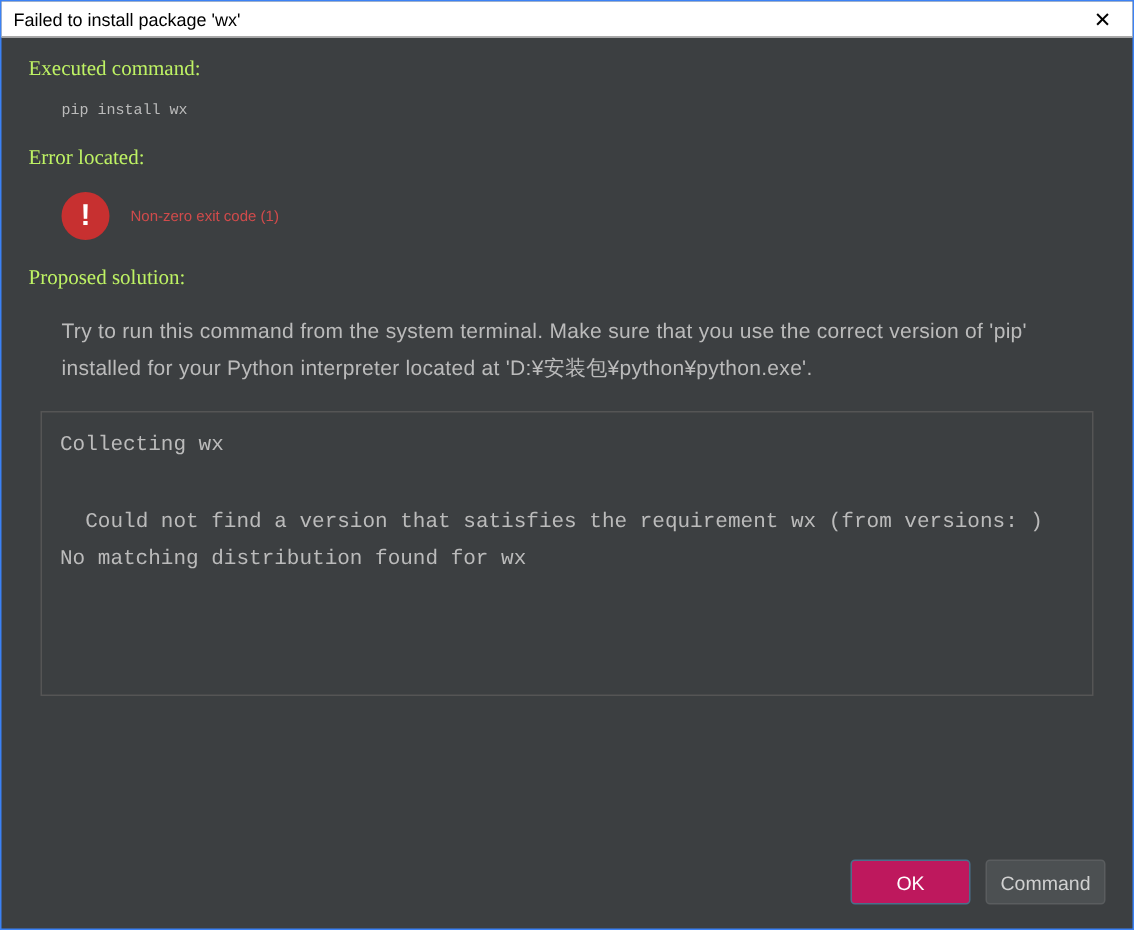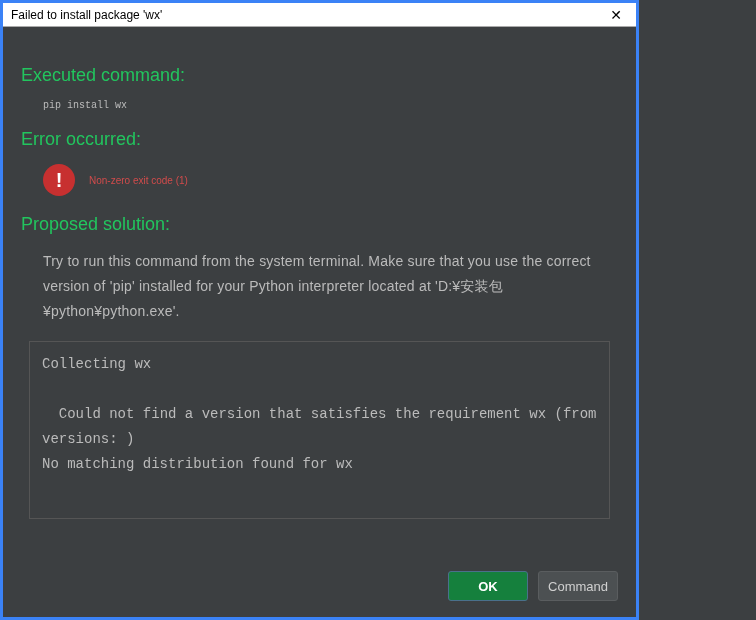--- a/index.html
+++ b/index.html
@@ -8,27 +8,26 @@
       box-sizing: border-box;
     }
     body {
       font-family: "Segoe UI", Arial, sans-serif;
       background: #3c3f41;
       width: 756px;
       height: 620px;
       overflow: hidden;
     }
     .window {
-      width: 639px;
+      width: 756px;
       height: 620px;
       background: #3c3f41;
-      border: 3px solid #3b82f6;
+      border: 1px solid #3b82f6;
       display: flex;
       flex-direction: column;
-      gap: 24px;
     }
     .titlebar {
       height: 24px;
       background: #ffffff;
       display: flex;
       align-items: center;
       justify-content: space-between;
       padding: 0 4px 0 8px;
       border-bottom: 1px solid #aaa;
     }
@@ -49,23 +48,24 @@
     .content {
       flex: 1;
       padding: 14px 18px;
       color: #bbbbbb;
       font-size: 14px;
       display: flex;
       flex-direction: column;
       overflow: hidden;
     }
     .section-label {
-      color: #22c55e;
-      font-size: 18px;
+      color: #bef264;
+      font-size: 14px;
       margin-bottom: 14px;
+      font-family: Liberation Serif, serif;
     }
     .command-text {
       font-family: "Consolas", "Courier New", monospace;
       color: #bbbbbb;
       font-size: 10px;
       padding-left: 22px;
       margin-bottom: 18px;
     }
     .error-row {
       display: flex;
@@ -126,42 +126,42 @@
       background: #4c5052;
       color: #d0d0d0;
       font-size: 13px;
       cursor: pointer;
       border-radius: 3px;
       display: flex;
       align-items: center;
       justify-content: center;
     }
     .btn-primary {
-      background: #15803d;
+      background: #be185d;
       border: 1px solid #4a708b;
       color: #ffffff;
-      font-weight: 700;
+      font-weight: 400;
     }
   </style>
 </head>
 <body>
 
 <div class="window">
   <div class="titlebar">
     <span class="titlebar-text">Failed to install package 'wx'</span>
     <div class="close-btn">
       <span>✕</span>
     </div>
   </div>
 
   <div class="content">
     <div class="section-label">Executed command:</div>
     <div class="command-text">pip install wx</div>
 
-    <div class="section-label">Error occurred:</div>
+    <div class="section-label">Error located:</div>
     <div class="error-row">
       <div class="error-icon">!</div>
       <div class="error-text">Non-zero exit code (1)</div>
     </div>
 
     <div class="section-label">Proposed solution:</div>
     <div class="solution-text">Try to run this command from the system terminal. Make sure that you use the correct version of 'pip' installed for your Python interpreter located at 'D:¥安装包¥python¥python.exe'.</div>
 
     <div class="output-box">Collecting wx
 

